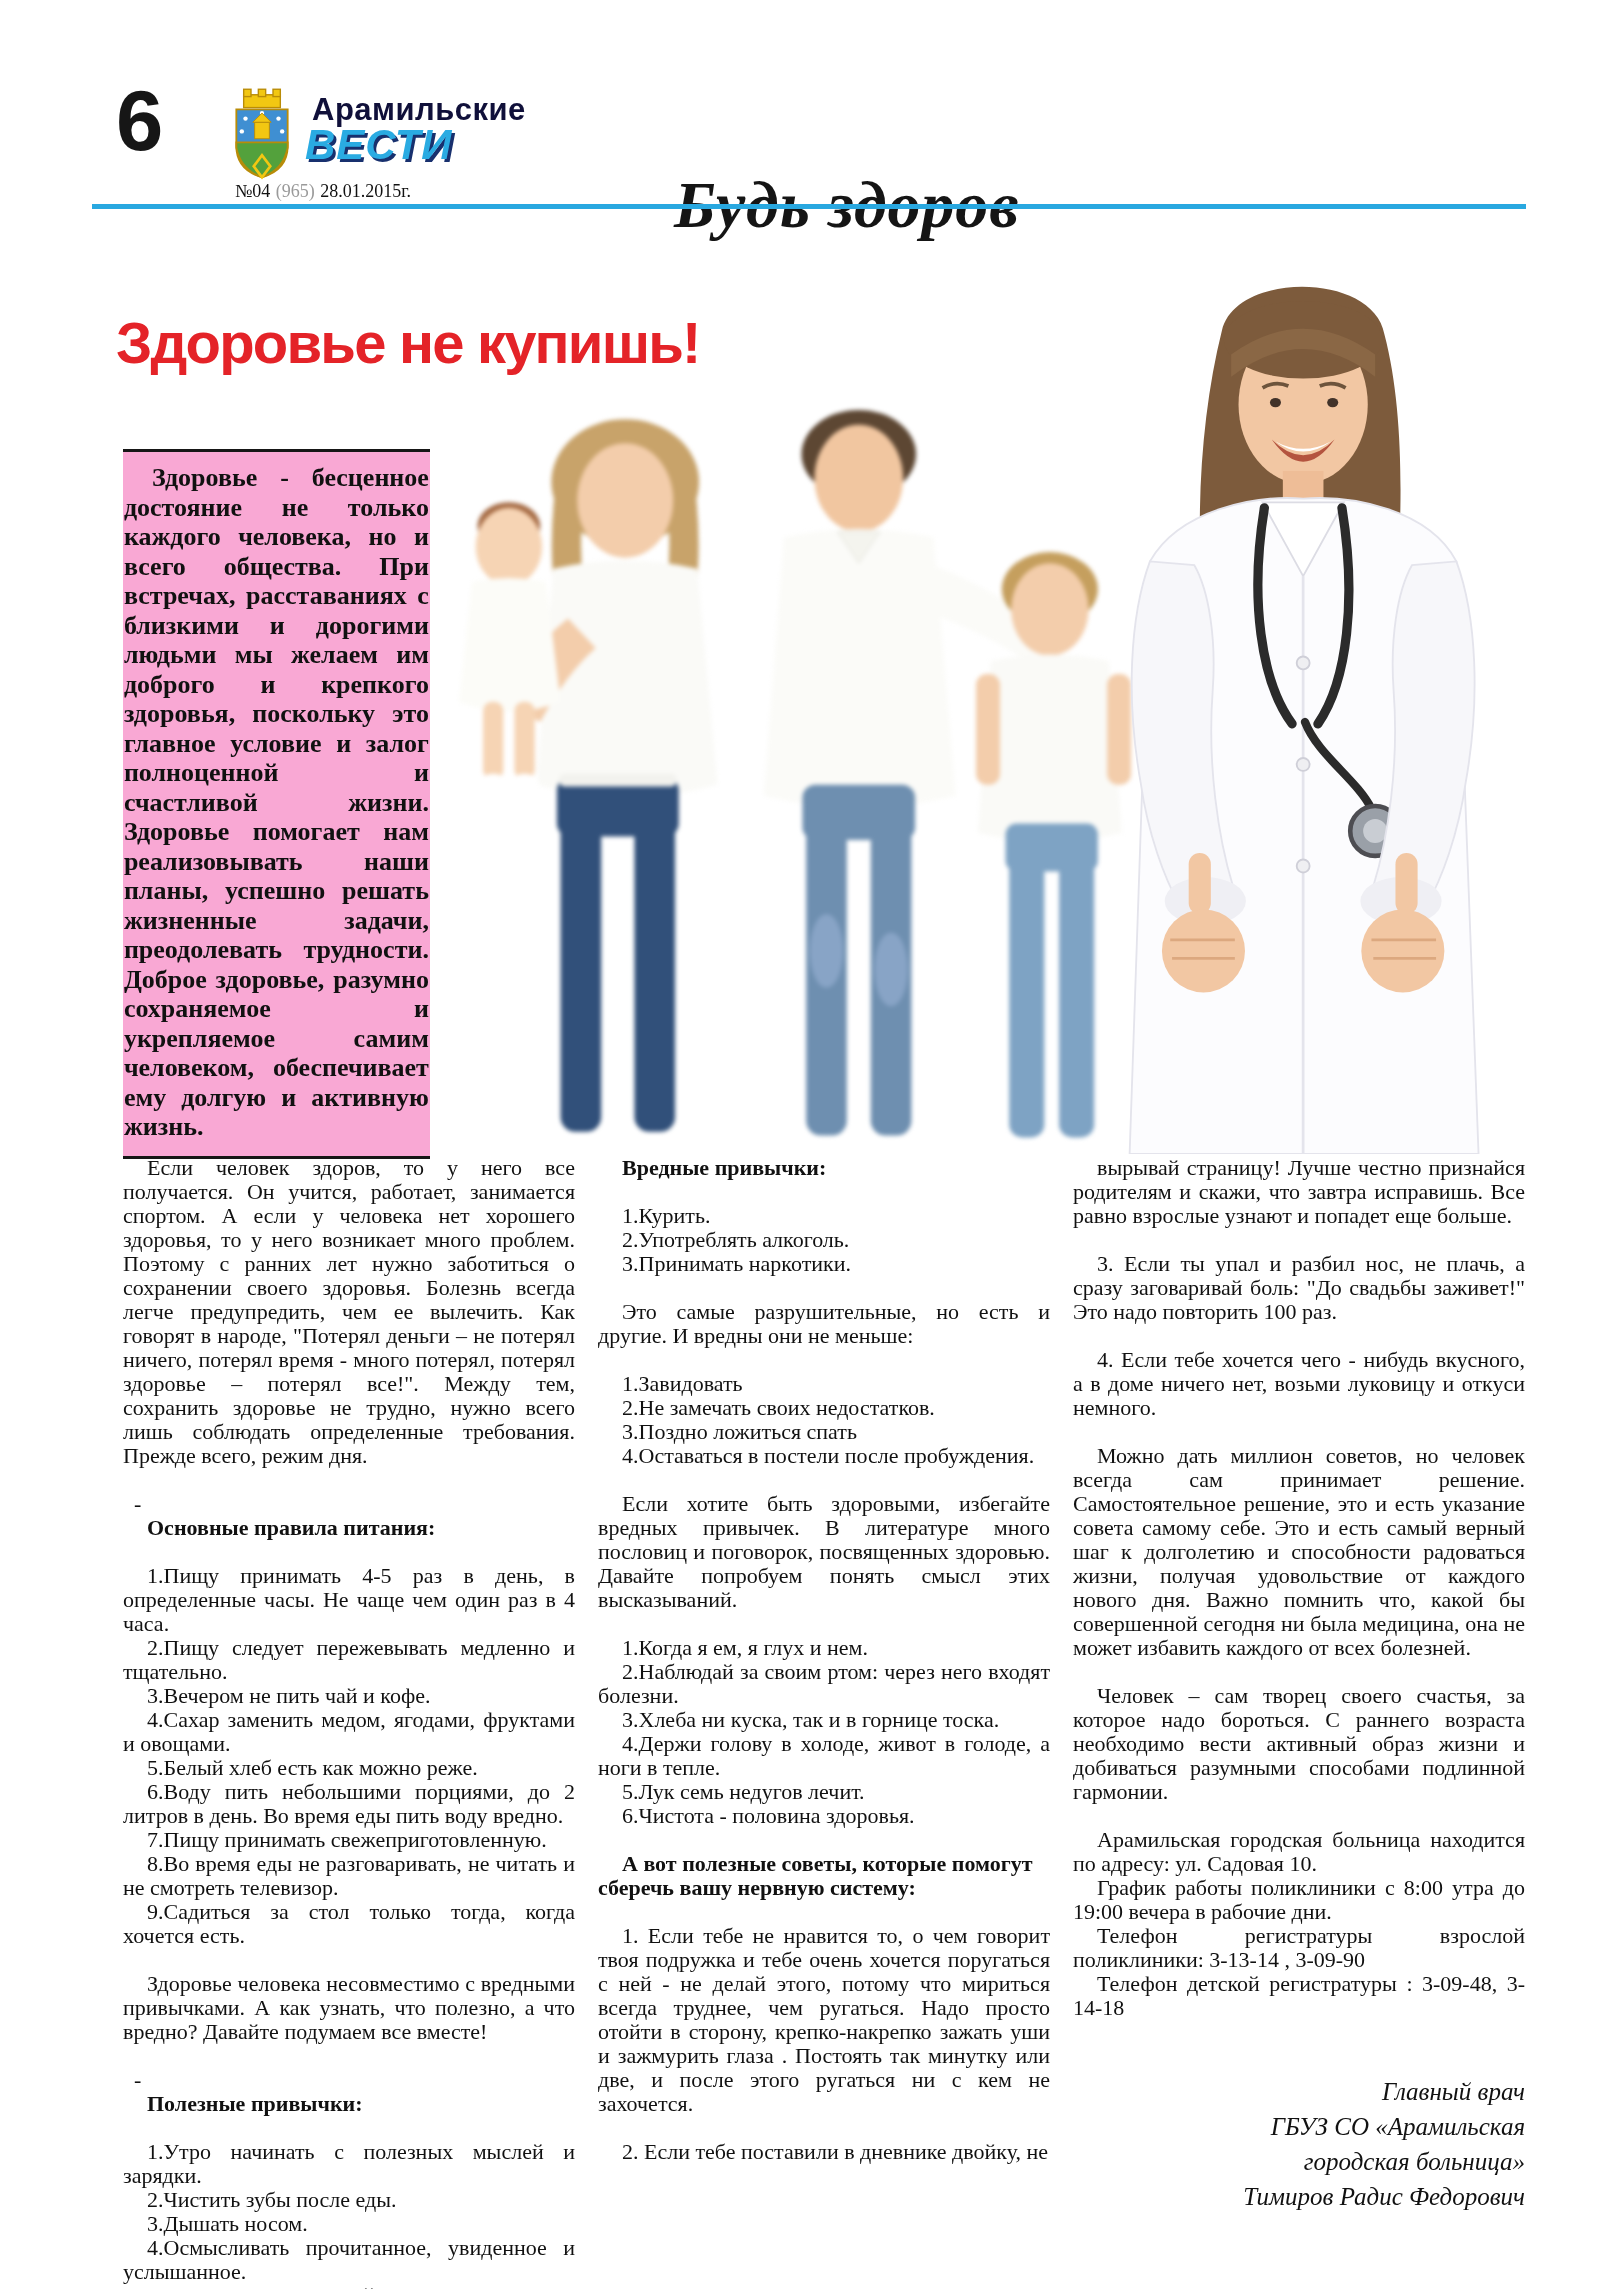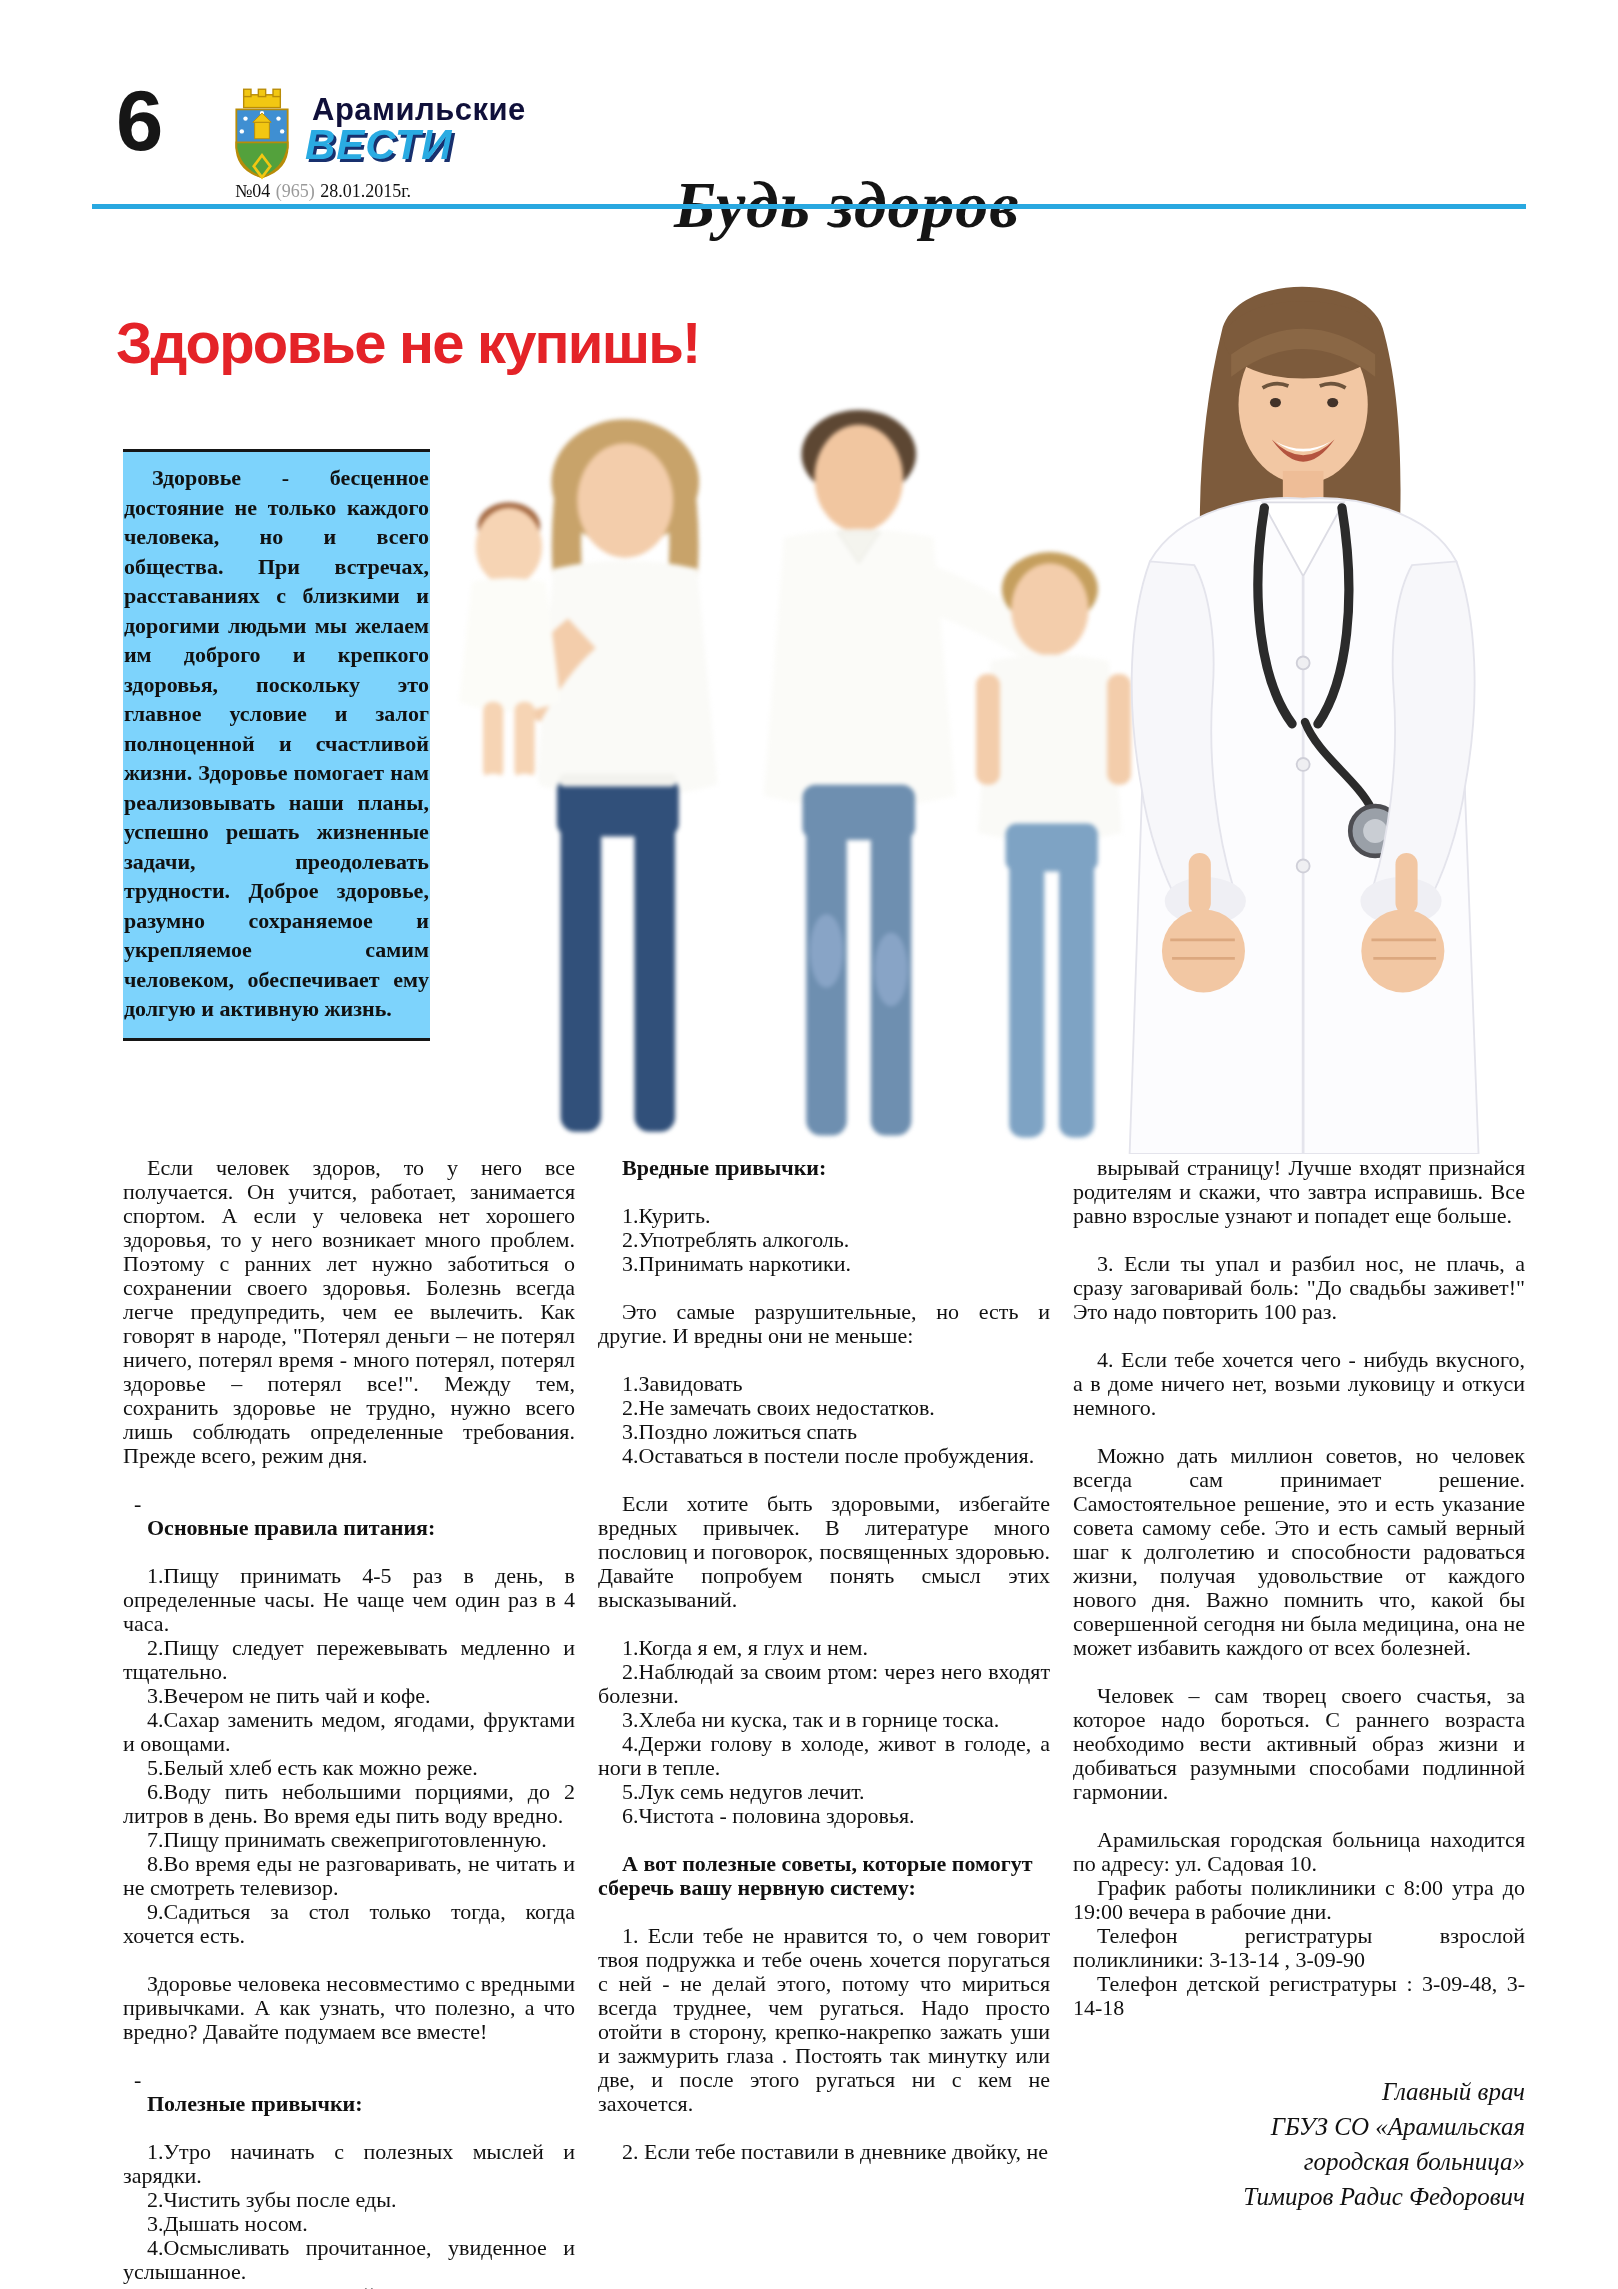--- a/index.html
+++ b/index.html
@@ -40,24 +40,24 @@
     font-family:"Liberation Sans",sans-serif;font-weight:bold;
     font-size:58px;line-height:1.05;letter-spacing:-1.8px;color:#e42328;margin-top:45px;
   }
 
   
   .family-photo{left:411px;top:397px;filter:blur(2.2px);}
   .doctor-photo{left:1041px;top:266px;}
 
   
   .intro{
-    left:123px;top:449px;width:305px;z-index:3;background:#7dd3fc;
+    left:123px;top:449px;width:305px;z-index:3;background:#f9a8d4;
     border-top:3.7px solid #161616;border-bottom:3.7px solid #161616;
     padding:11px 0.9px 14.8px 0.9px;
-    font-weight:bold;font-size:22px;line-height:29.5px;
+    font-weight:bold;font-size:26px;line-height:29.5px;
     text-align:justify;text-indent:28px;
   }
 
   
   .columns{left:123px;top:1156px;width:1403px;display:flex;gap:23px;}
   .col{width:452px;font-size:22px;line-height:24px;text-align:justify;}
   .col p{margin:0;}
   .p,.li{text-indent:24px;}
   .h{font-weight:bold;text-indent:24px;text-align:left;}
   .dash{text-indent:11px;}
@@ -230,21 +230,21 @@
     <p class="li">3.Хлеба ни куска, так и в горнице тоска.</p>
     <p class="li">4.Держи голову в холоде, живот в голоде, а ноги в тепле.</p>
     <p class="li">5.Лук семь недугов лечит.</p>
     <p class="li">6.Чистота - половина здоровья.</p>
     <p class="h mt">А вот полезные советы, которые помогут сберечь вашу нервную систему:</p>
     <p class="p mt">1. Если тебе не нравится то, о чем говорит твоя подружка и тебе очень хочется поругаться с ней - не делай этого, потому что мириться всегда труднее, чем ругаться. Надо просто отойти в сторону, крепко-накрепко зажать уши и зажмурить глаза . Постоять так минутку или две, и после этого ругаться ни с кем не захочется.</p>
     <p class="p mt">2. Если тебе поставили в дневнике двойку, не</p>
   </div>
 
   <div class="col">
-    <p class="p">вырывай страницу! Лучше входят признайся родителям и скажи, что завтра исправишь. Все равно взрослые узнают и попадет еще больше.</p>
+    <p class="p">вырывай страницу! Лучше честно признайся родителям и скажи, что завтра исправишь. Все равно взрослые узнают и попадет еще больше.</p>
     <p class="p mt">3. Если ты упал и разбил нос, не плачь, а сразу заговаривай боль: "До свадьбы заживет!" Это надо повторить 100 раз.</p>
     <p class="p mt">4. Если тебе хочется чего - нибудь вкусного, а в доме ничего нет, возьми луковицу и откуси немного.</p>
     <p class="p mt">Можно дать миллион советов, но человек всегда сам принимает решение. Самостоятельное решение, это и есть указание совета самому себе. Это и есть самый верный шаг к долголетию и способности радоваться жизни, получая удовольствие от каждого нового дня. Важно помнить что, какой бы совершенной сегодня ни была медицина, она не может избавить каждого от всех болезней.</p>
     <p class="p mt">Человек – сам творец своего счастья, за которое надо бороться. С раннего возраста необходимо вести активный образ жизни и добиваться разумными способами подлинной гармонии.</p>
     <p class="p mt">Арамильская городская больница находится по адресу: ул. Садовая 10.</p>
     <p class="p">График работы поликлиники с 8:00 утра до 19:00 вечера в рабочие дни.</p>
     <p class="p">Телефон регистратуры взрослой поликлиники: 3-13-14 , 3-09-90</p>
     <p class="p">Телефон детской регистратуры : 3-09-48, 3-14-18</p>
     <div class="signature">
       <div>Главный врач</div>

